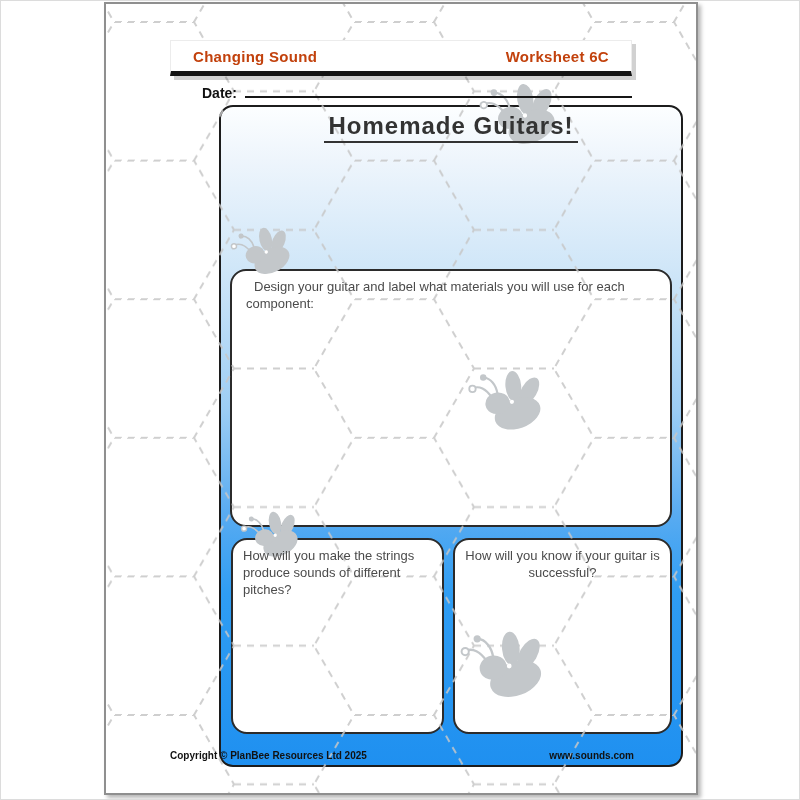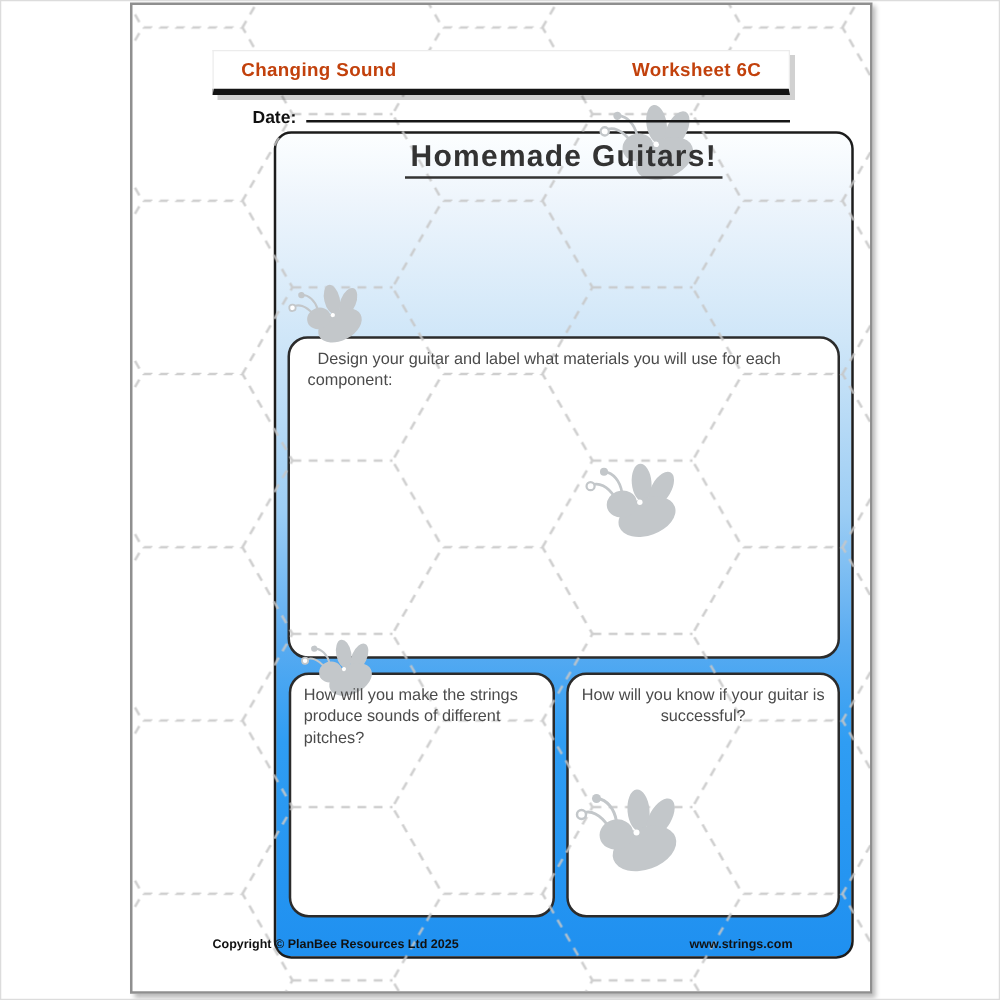--- a/index.html
+++ b/index.html
@@ -150,16 +150,16 @@
 
   <div class="name-date">
     <div class="nd-field date">
       <span class="nd-label">Date:</span>
       <span class="nd-line"></span>
     </div>
   </div>
 
   <div class="footer">
     <span class="f-txt">Copyright © PlanBee Resources Ltd 2025</span>
-    <span class="f-txt">www.strings.com</span>
+    <span class="f-txt">www.sounds.com</span>
   </div>
 
 </div>
 
 </body></html>

